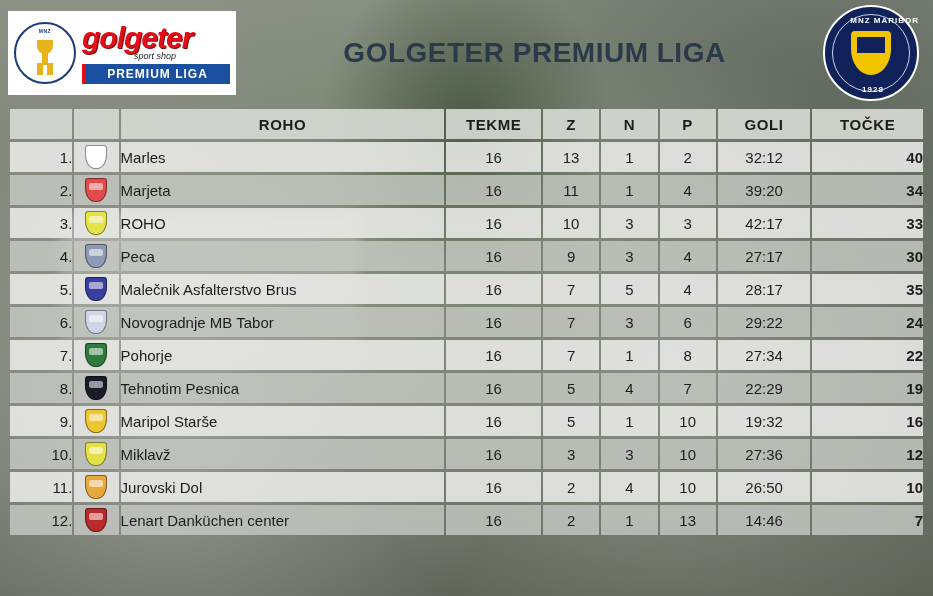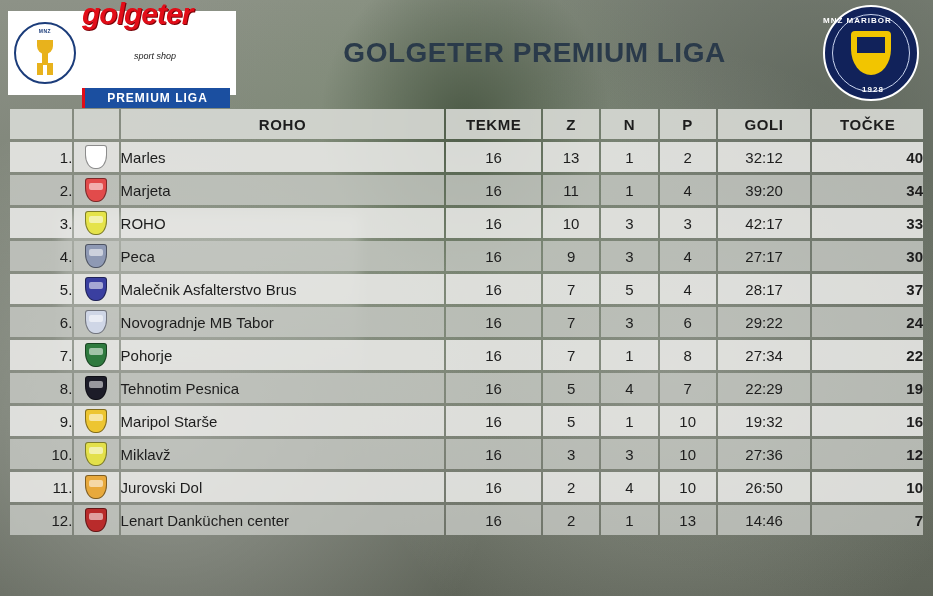--- a/index.html
+++ b/index.html
@@ -113,21 +113,20 @@
     background: #e8b21c;
     box-shadow: -5px 10px 0 0 #e8b21c, 5px 10px 0 0 #e8b21c;
   }
   .golgeter-logo {
     flex: 1 1 auto;
     margin-left: 6px;
     height: 72px;
     display: flex;
     flex-direction: column;
     justify-content: center;
-    gap: 24px;
   }
   .golgeter-word {
     font-size: 30px;
     font-weight: bold;
     font-style: italic;
     color: #e20d18;
     letter-spacing: -1px;
     line-height: 1;
     text-shadow: 1px 1px 0 #7a0007;
   }
@@ -195,21 +194,21 @@
     top: 6px;
     width: 28px;
     height: 16px;
     background: #11225a;
   }
   .mnz-big .top-text {
     position: absolute;
     top: 11px;
     left: 0;
     right: 0;
-    text-align: left;
+    text-align: right;
     font-size: 8px;
     font-weight: bold;
     color: #fff;
     letter-spacing: 1px;
   }
   .mnz-big .bot-text {
     position: absolute;
     bottom: 7px;
     left: 4px;
     right: 0;
@@ -400,21 +399,21 @@
         </tr>
         <tr>
           <td class="c-rank">5.</td>
           <td class="c-crest"><span class="crest" style="background: rgb(58, 63, 160);"></span></td>
           <td class="c-club">Malečnik Asfalterstvo Brus</td>
           <td class="c-num">16</td>
           <td class="c-num">7</td>
           <td class="c-num">5</td>
           <td class="c-num">4</td>
           <td class="c-num">28:17</td>
-          <td class="c-tocke">37</td>
+          <td class="c-tocke">35</td>
         </tr>
         <tr class="dim">
           <td class="c-rank">6.</td>
           <td class="c-crest"><span class="crest" style="background: rgb(207, 214, 230);"></span></td>
           <td class="c-club">Novogradnje MB Tabor</td>
           <td class="c-num">16</td>
           <td class="c-num">7</td>
           <td class="c-num">3</td>
           <td class="c-num">6</td>
           <td class="c-num">29:22</td>

